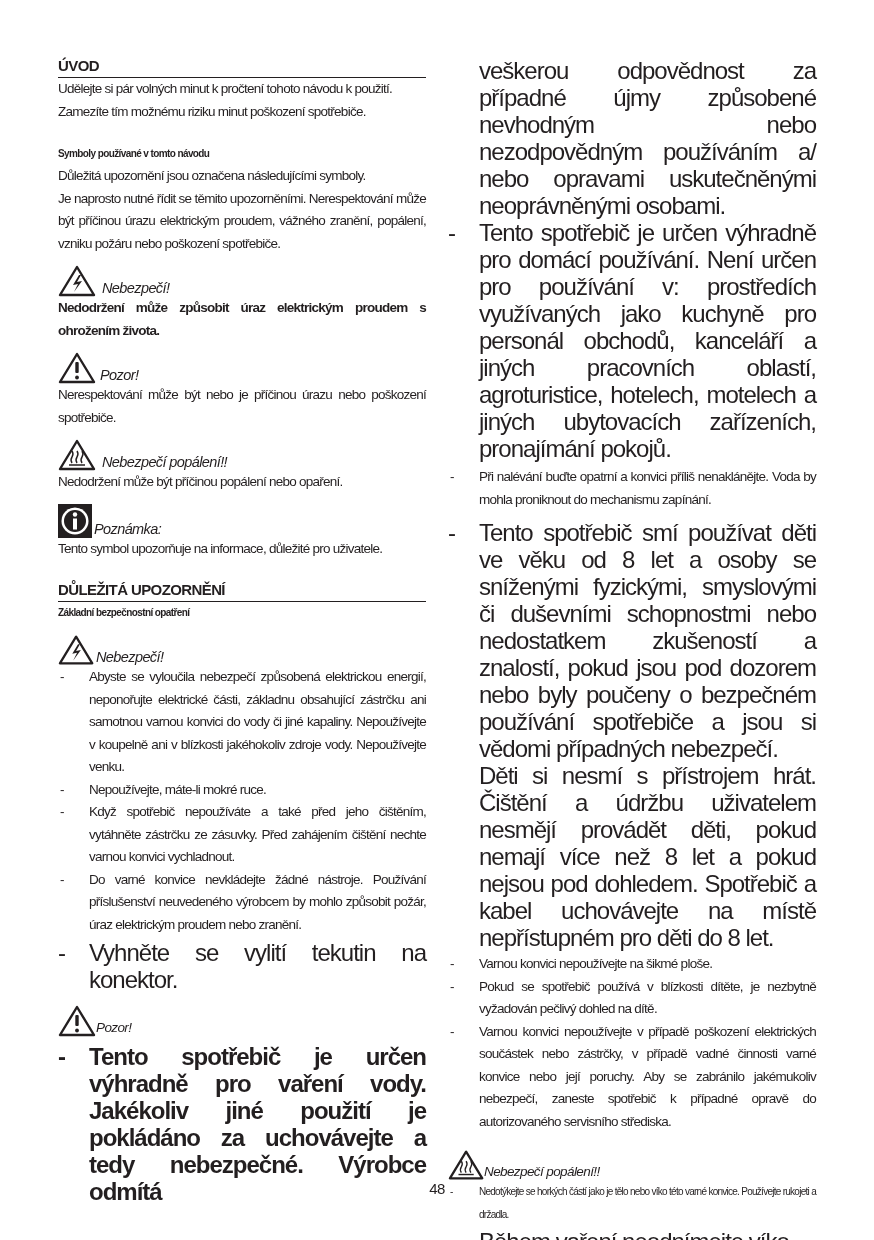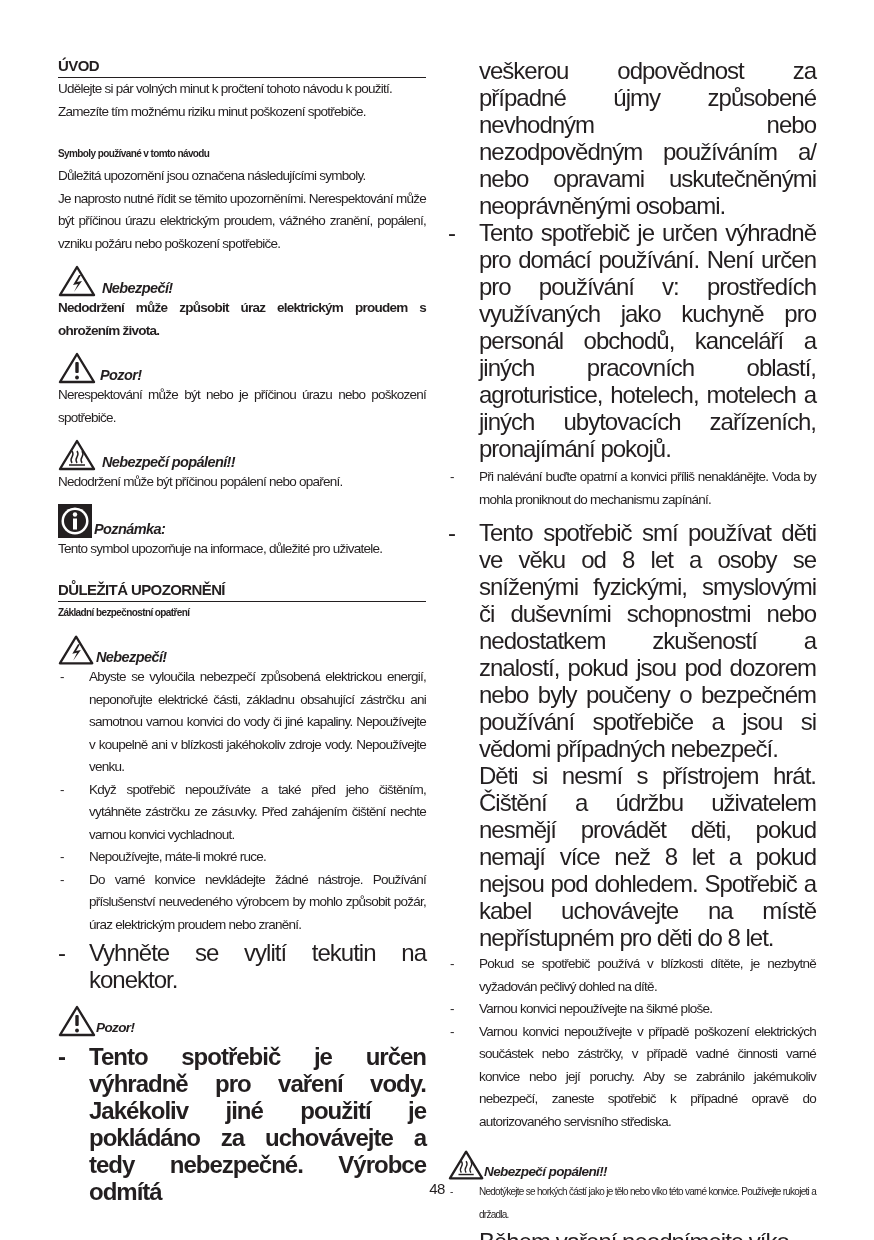--- a/index.html
+++ b/index.html
@@ -22,21 +22,21 @@
     letter-spacing: -0.6px;
   }
   .p-small {
     font-size: 13.5px; line-height: 22.5px; margin: 0;
     letter-spacing: -0.75px; text-align: justify;
   }
   .gap-m { height: 20px; }
 
   .sym-row { display: flex; align-items: flex-end; height: 34px; margin-top: 8px; }
   .sym-row .sym-label {
-    font-weight: bold; font-style: italic; font-size: 14.5px; letter-spacing: -0.6px;
+    font-weight: normal; font-style: italic; font-size: 14.5px; letter-spacing: -0.6px;
     margin-left: 2px; line-height: 18px;
   }
   .icon { display: inline-block; }
   .icon svg { display: block; }
 
   ul.dash { list-style: none; margin: 0; padding: 0; }
   ul.dash li { position: relative; padding-left: 31px; text-align: justify; }
   ul.dash li::before { content: "-"; position: absolute; left: 2px; }
   ul.dash.small li { font-size: 13.5px; line-height: 22.5px; letter-spacing: -0.75px; }
   ul.dash li.big { font-size: 24px; line-height: 27px; letter-spacing: -1px; }
@@ -122,22 +122,22 @@
     <span class="icon">
       <svg width="40" height="32" viewBox="0 0 42 32">
           <path d="M19 2 L2 30 L36 30 Z" fill="none" stroke="#231f20" stroke-width="2.4" stroke-linejoin="round"></path>
           <path d="M21 10 L15 20 L20 19 L16 27 L24 16 L19 17 L23 10 Z" fill="#231f20"></path>
         </svg>
     </span>
     <span class="sym-label" style="margin-left:-2px">Nebezpečí!</span>
   </div>
   <ul class="dash small">
     <li>Abyste se vyloučila nebezpečí způsobená elektrickou energií, neponořujte elektrické části, základnu obsahující zástrčku ani samotnou varnou konvici do vody či jiné kapaliny. Nepoužívejte v koupelně ani v blízkosti jakéhokoliv zdroje vody. Nepoužívejte venku.</li>
+    <li>Nepoužívejte, máte-li mokré ruce.</li>
     <li>Když spotřebič nepoužíváte a také před jeho čištěním, vytáhněte zástrčku ze zásuvky. Před zahájením čištění nechte varnou konvici vychladnout.</li>
-    <li>Nepoužívejte, máte-li mokré ruce.</li>
     <li>Do varné konvice nevkládejte žádné nástroje. Používání příslušenství neuvedeného výrobcem by mohlo způsobit požár, úraz elektrickým proudem nebo zranění.</li>
     <li class="big spaced">Vyhněte se vylití tekutin na konektor.</li>
   </ul>
 
   <div class="sym-row" style="margin-top:10px">
     <span class="icon">
       <svg width="40" height="32" viewBox="0 0 40 32">
           <path d="M19 2 L2 30 L36 30 Z" fill="none" stroke="#231f20" stroke-width="2.4" stroke-linejoin="round"></path>
           <rect x="17.3" y="10" width="3.4" height="11" rx="1" fill="#231f20"></rect>
           <circle cx="19" cy="25.5" r="1.9" fill="#231f20"></circle>
@@ -152,22 +152,22 @@
 
 <div class="col col-right" style="top:57px">
   <p class="big-cont">veškerou odpovědnost za případné újmy způsobené nevhodným nebo nezodpovědným používáním a/ nebo opravami uskutečněnými neoprávněnými osobami.</p>
   <ul class="dash">
     <li class="big">Tento spotřebič je určen výhradně pro domácí používání. Není určen pro používání v: prostředích využívaných jako kuchyně pro personál obchodů, kanceláří a jiných pracovních oblastí, agroturistice, hotelech, motelech a jiných ubytovacích zařízeních, pronajímání pokojů.</li>
     <li class="small-li" style="font-size:13.5px;line-height:22.5px;letter-spacing:-0.75px;margin:4px 0 8px 0">Při nalévání buďte opatrní a konvici příliš nenaklánějte. Voda by mohla proniknout do mechanismu zapínání.</li>
     <li class="big">Tento spotřebič smí používat děti ve věku od 8 let a osoby se sníženými fyzickými, smyslovými či duševními schopnostmi nebo nedostatkem zkušeností a znalostí, pokud jsou pod dozorem nebo byly poučeny o bezpečném používání spotřebiče a jsou si vědomi případných nebezpečí.</li>
   </ul>
   <p class="big-cont">Děti si nesmí s přístrojem hrát. Čištění a údržbu uživatelem nesmějí provádět děti, pokud nemají více než 8 let a pokud nejsou pod dohledem. Spotřebič a kabel uchovávejte na místě nepřístupném pro děti do 8 let.</p>
   <ul class="dash small" style="margin-top:2px">
+    <li>Varnou konvici nepoužívejte na šikmé ploše.</li>
     <li>Pokud se spotřebič používá v blízkosti dítěte, je nezbytně vyžadován pečlivý dohled na dítě.</li>
-    <li>Varnou konvici nepoužívejte na šikmé ploše.</li>
     <li>Varnou konvici nepoužívejte v případě poškození elektrických součástek nebo zástrčky, v případě vadné činnosti varné konvice nebo její poruchy. Aby se zabránilo jakémukoliv nebezpečí, zaneste spotřebič k případné opravě do autorizovaného servisního střediska.</li>
   </ul>
 
   <div class="sym-row" style="margin-top:14px">
     <span class="icon">
       <svg width="40" height="32" viewBox="0 0 42 32">
           <path d="M19 2 L2 30 L36 30 Z" fill="none" stroke="#231f20" stroke-width="2.4" stroke-linejoin="round"></path>
           <path d="M14 24 q-2 -3 0 -6 q2 -3 0 -6 M19 24 q-2 -3 0 -6 q2 -3 0 -6 M24 24 q-2 -3 0 -6 q2 -3 0 -6" fill="none" stroke="#231f20" stroke-width="1.4"></path>
           <line x1="11" y1="26" x2="27" y2="26" stroke="#231f20" stroke-width="1.5"></line>
         </svg>

